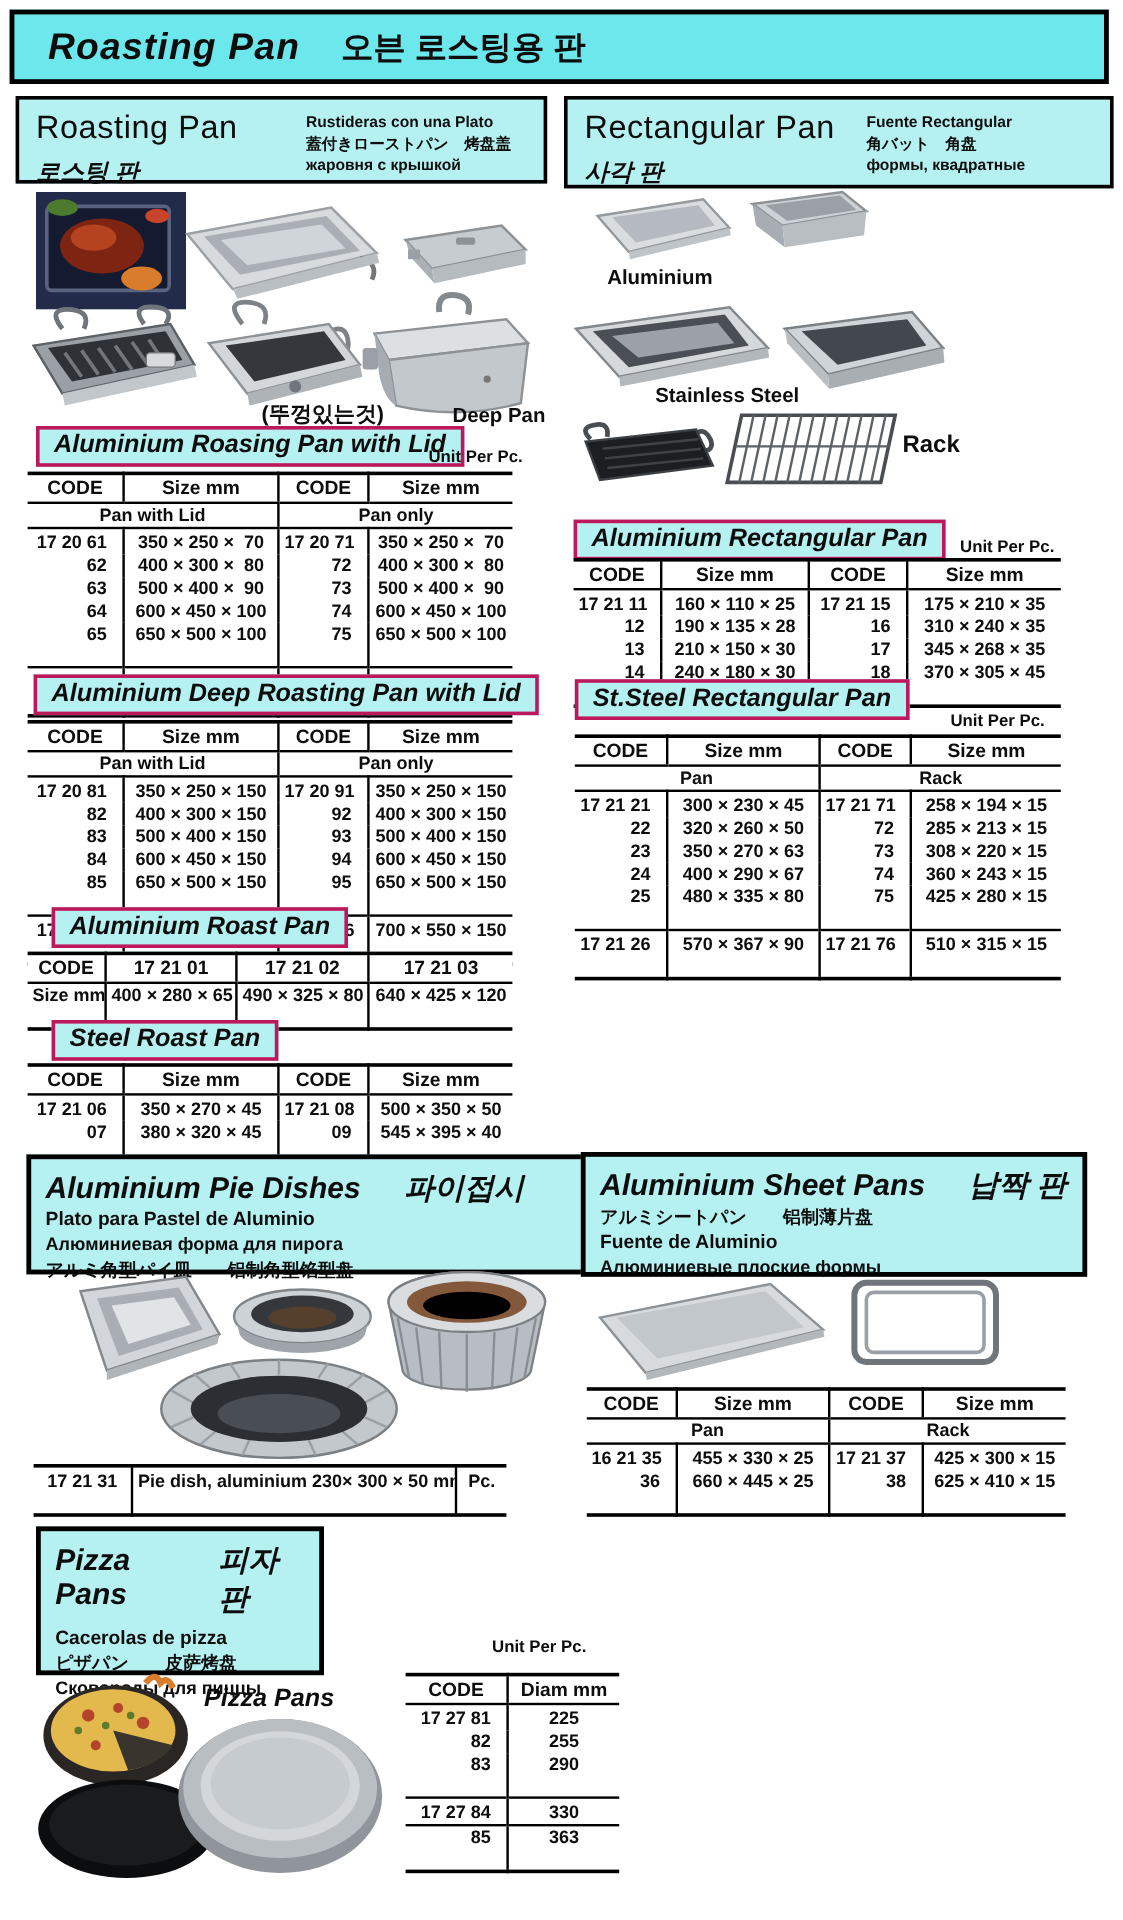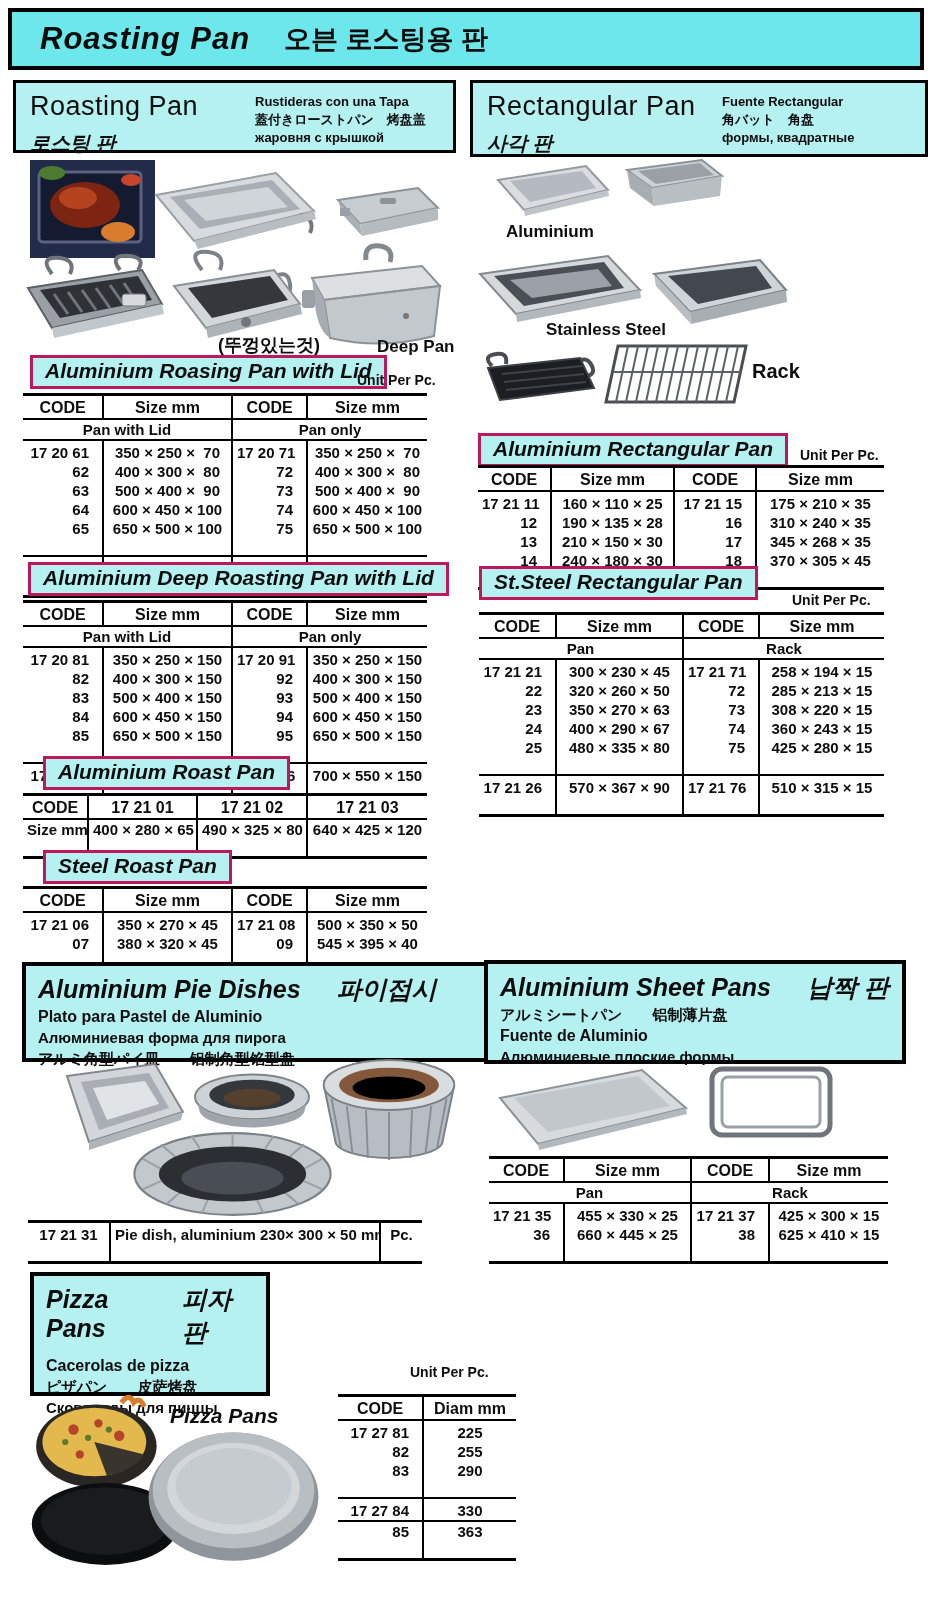--- a/index.html
+++ b/index.html
@@ -68,21 +68,21 @@
     <span class="en">Roasting Pan</span>
     <span class="kr">오븐 로스팅용 판</span>
   </div>
 
   <div class="hdrbox" style="left:13px;top:80px;width:443px;height:73px">
     <div class="lft">
       <div class="en">Roasting Pan</div>
       <div class="kr">로스팅 판</div>
     </div>
     <div class="trans">
-      <div>Rustideras con una Tapa</div>
+      <div>Rustideras con una Plato</div>
       <div>蓋付きローストパン　烤盘盖</div>
       <div>жаровня с крышкой</div>
     </div>
   </div>
 
   <div class="hdrbox" style="left:470px;top:80px;width:458px;height:77px">
     <div class="lft" style="flex-basis:235px">
       <div class="en">Rectangular Pan</div>
       <div class="kr">사각 판</div>
     </div>
@@ -635,21 +635,21 @@
         <th>CODE</th>
         <th>Size mm</th>
       </tr>
       <tr class="grp-row">
         <th colspan="2">Pan</th>
         <th colspan="2">Rack</th>
       </tr>
     </thead>
     <tbody>
         <tr>
-          <td class="code">17 21 35</td>
+          <td class="code">16 21 35</td>
           <td class="size">455 × 330 × 25</td>
           <td class="code">17 21 37</td>
           <td class="size">425 × 300 × 15</td>
         </tr>
         <tr>
           <td class="code">36</td>
           <td class="size">660 × 445 × 25</td>
           <td class="code">38</td>
           <td class="size">625 × 410 × 15</td>
         </tr>

